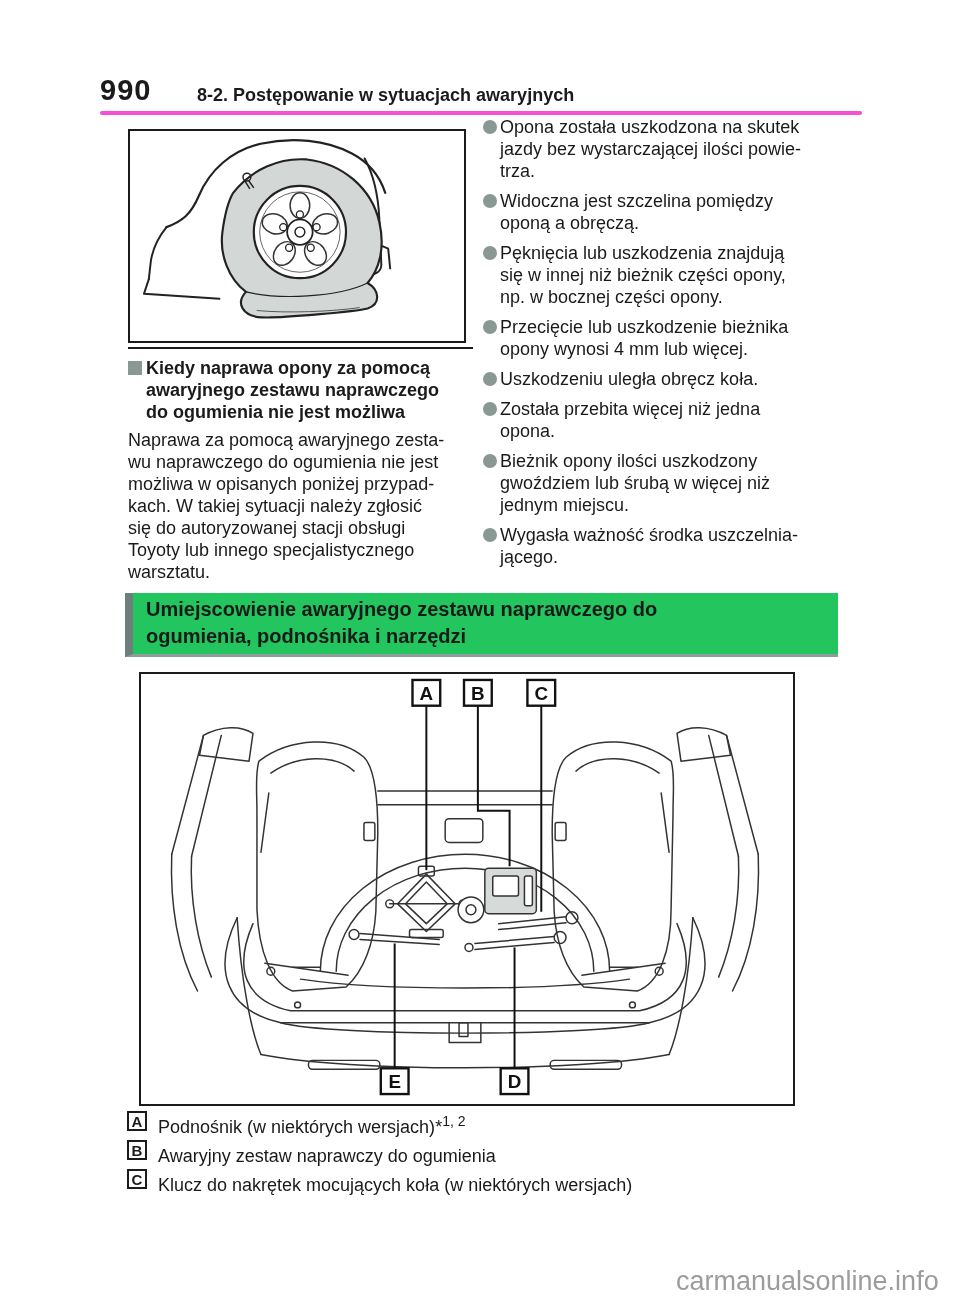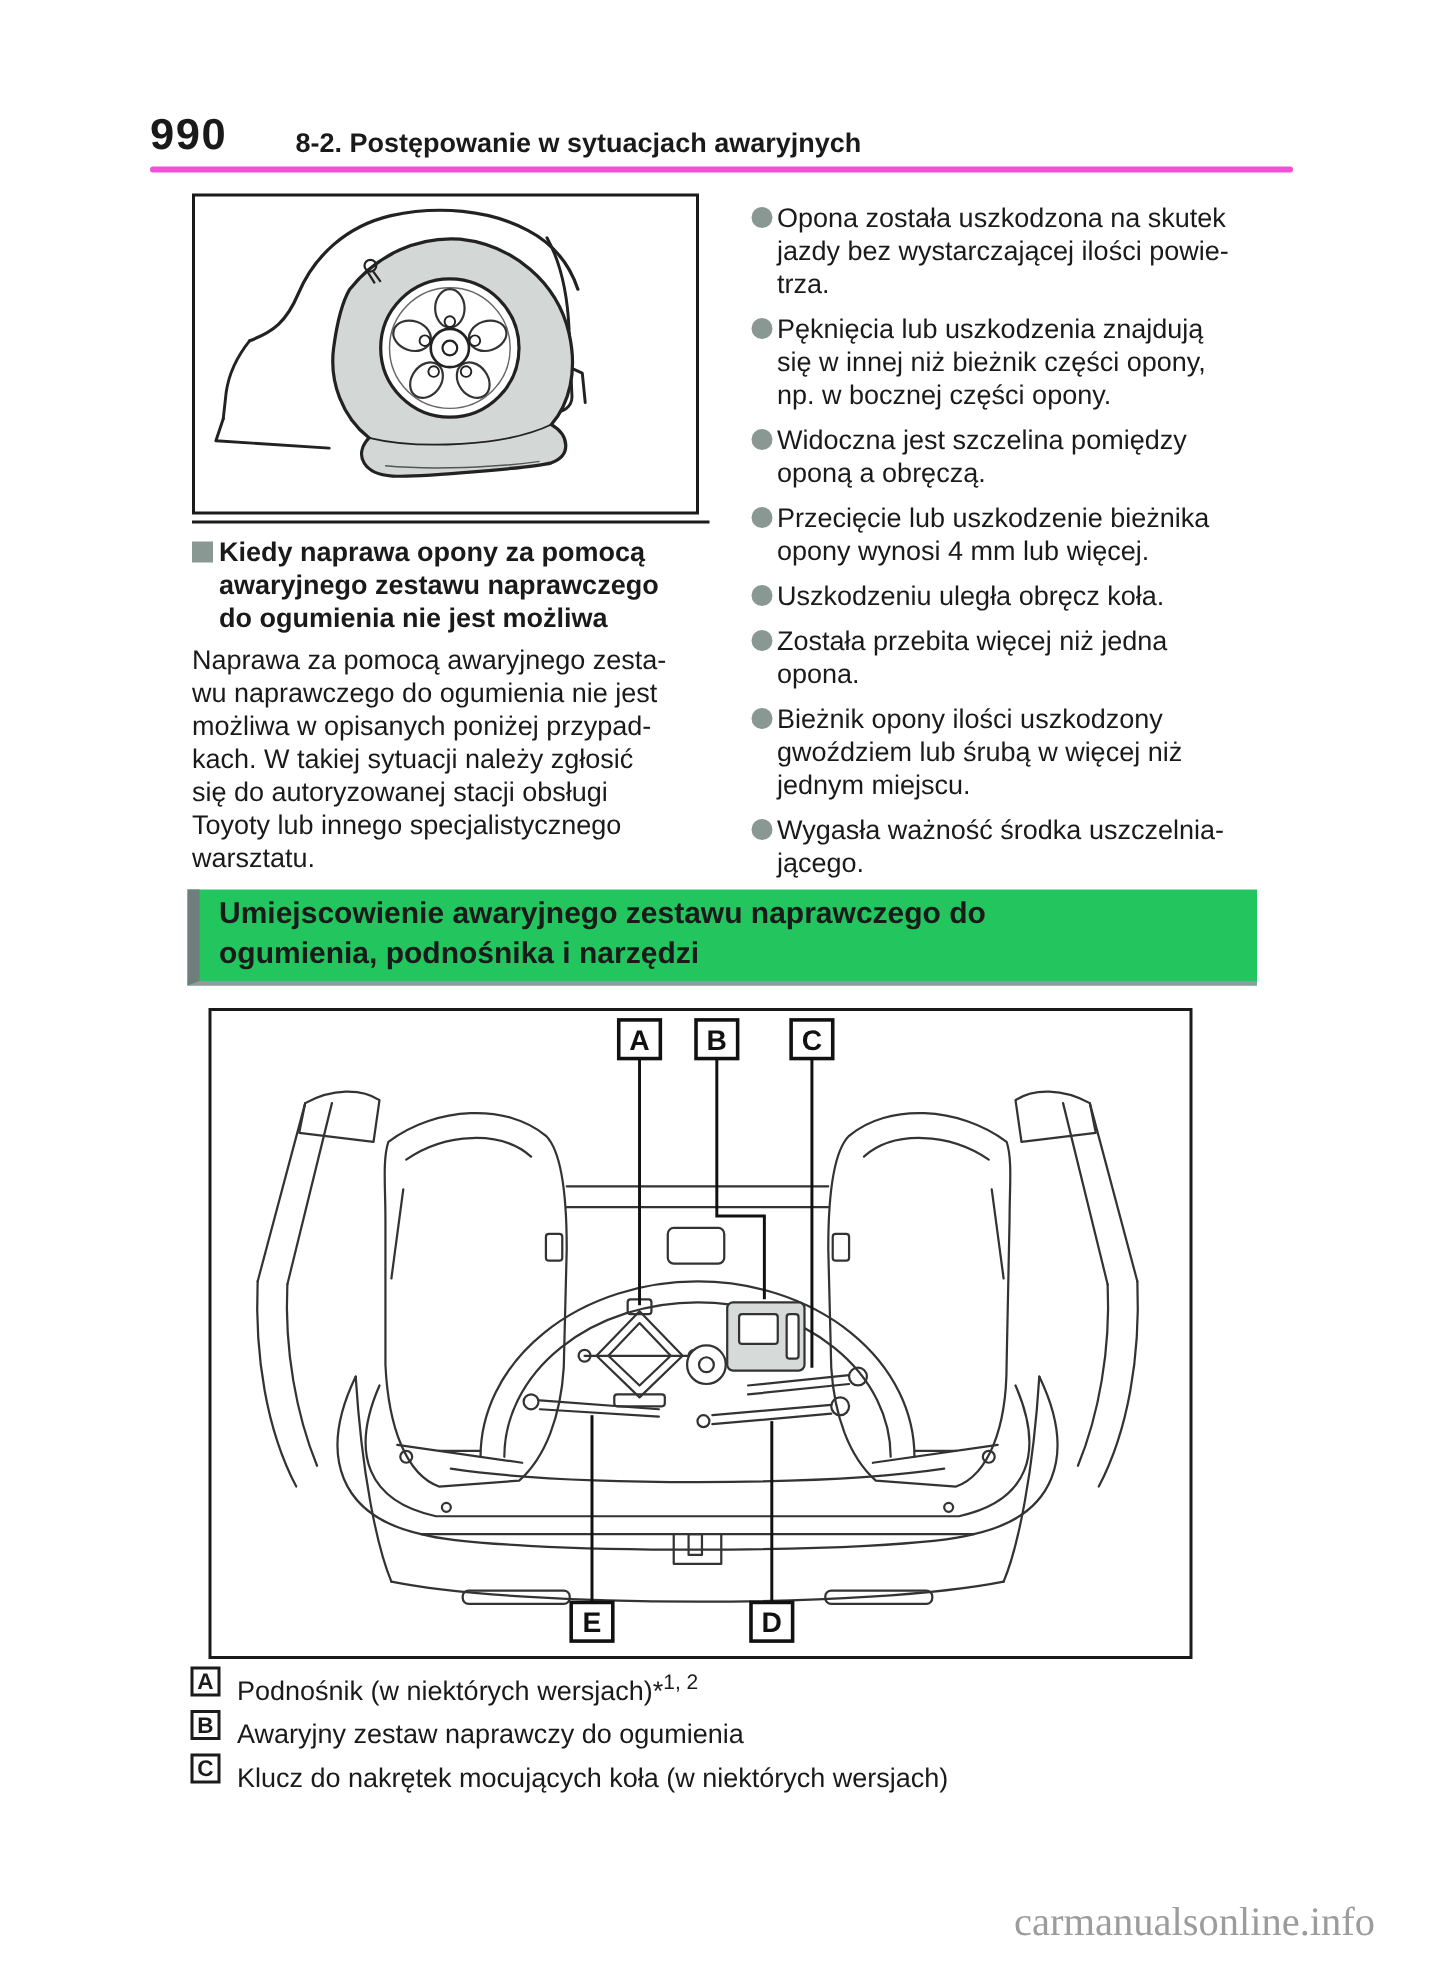--- a/index.html
+++ b/index.html
@@ -17,21 +17,21 @@
   .fig1 svg{display:block;}
   
   .leftcol{position:absolute;left:128px;top:347px;width:350px;}
   .leftcol .divider{border-top:2px solid #1b1b1b;margin-bottom:8px;width:345px;}
   .subheading{display:flex;align-items:flex-start;}
   .sq-marker{flex:0 0 auto;width:14px;height:14px;background:#8a9894;margin:4px 4px 0 0;}
   .subheading .htext{font-size:18px;font-weight:bold;line-height:22px;white-space:pre-line;}
   .leftcol .para{margin-top:6px;font-size:18px;line-height:22px;white-space:pre-line;}
   
   .rightcol{position:absolute;left:483px;top:116px;width:400px;}
-  .blist{list-style:none;margin:18px;padding:0;}
+  .blist{list-style:none;margin:0;padding:0;}
   .blist li{display:flex;margin-bottom:8px;}
   .dot{flex:0 0 auto;width:14px;height:14px;border-radius:50%;background:#8a9894;margin:4px 3px 0 0;}
   .btext{font-size:18px;line-height:22px;white-space:pre-line;}
   
   .banner{
     position:absolute;left:125px;top:593px;width:713px;box-sizing:border-box;
     background:#22c55e;border-left:8px solid #6d7e7d;border-bottom:3px solid #8d9d9b;
     padding:3px 8px 4px 13px;
   }
   .banner .btitle{font-size:20px;font-weight:bold;line-height:27px;white-space:pre-line;}
@@ -41,21 +41,21 @@
   
   .legend{position:absolute;left:127px;top:1111px;width:720px;}
   .legend .row{display:flex;align-items:flex-start;margin-bottom:9px;height:20px;}
   .keybox{
     flex:0 0 auto;width:20px;height:20px;border:2px solid #1b1b1b;box-sizing:border-box;
     font-size:15px;font-weight:bold;text-align:center;line-height:17px;margin-right:11px;background:#fff;
   }
   .ltext{font-size:18px;line-height:21px;}
   .ltext sup{font-size:14px;margin-top:21px;}
   
-  .watermark{position:absolute;left:676px;top:1266px;font-size:27px;color:#9c9c9c;font-family:Liberation Serif, serif;}
+  .watermark{position:absolute;left:676px;top:1266px;font-size:27px;color:#9c9c9c;}
   svg text{font-family:"Liberation Sans","DejaVu Sans",sans-serif;}
 </style>
 </head>
 <body>
 
 <div class="page">
 
   <div class="pagenum">990</div>
   <div class="section-title">8-2. Postępowanie w sytuacjach awaryjnych</div>
   <div class="accent-rule"></div>
@@ -141,28 +141,28 @@
   <div class="rightcol">
     <ul class="blist">
       <li>
           <span class="dot"></span>
           <span class="btext">Opona została uszkodzona na skutek
 jazdy bez wystarczającej ilości powie-
 trza.</span>
         </li>
       <li>
           <span class="dot"></span>
+          <span class="btext">Widoczna jest szczelina pomiędzy
+oponą a obręczą.</span>
+        </li>
+      <li>
+          <span class="dot"></span>
           <span class="btext">Pęknięcia lub uszkodzenia znajdują
 się w innej niż bieżnik części opony,
 np. w bocznej części opony.</span>
-        </li>
-      <li>
-          <span class="dot"></span>
-          <span class="btext">Widoczna jest szczelina pomiędzy
-oponą a obręczą.</span>
         </li>
       <li>
           <span class="dot"></span>
           <span class="btext">Przecięcie lub uszkodzenie bieżnika
 opony wynosi 4 mm lub więcej.</span>
         </li>
       <li>
           <span class="dot"></span>
           <span class="btext">Uszkodzeniu uległa obręcz koła.</span>
         </li>

